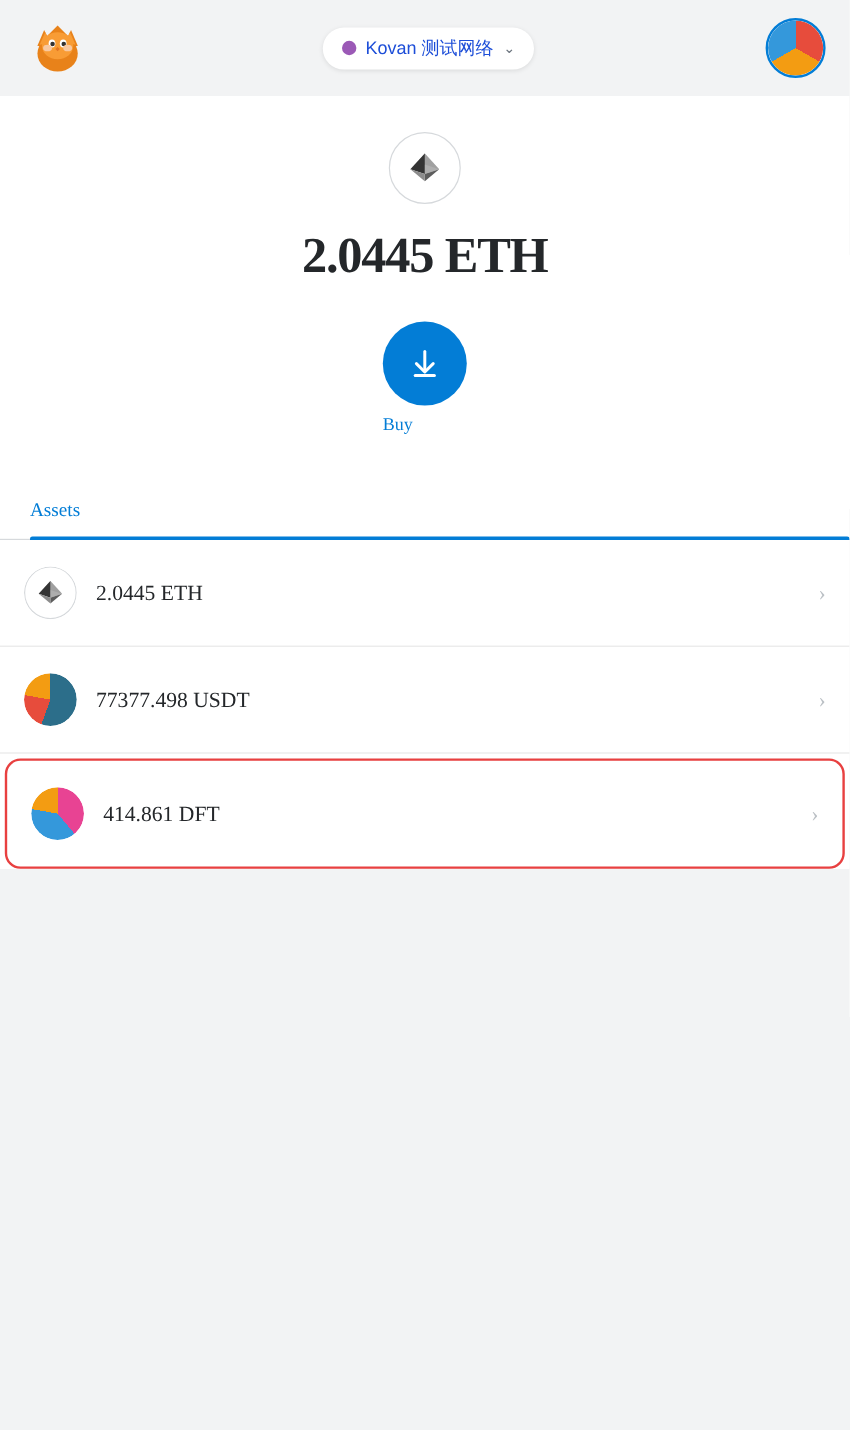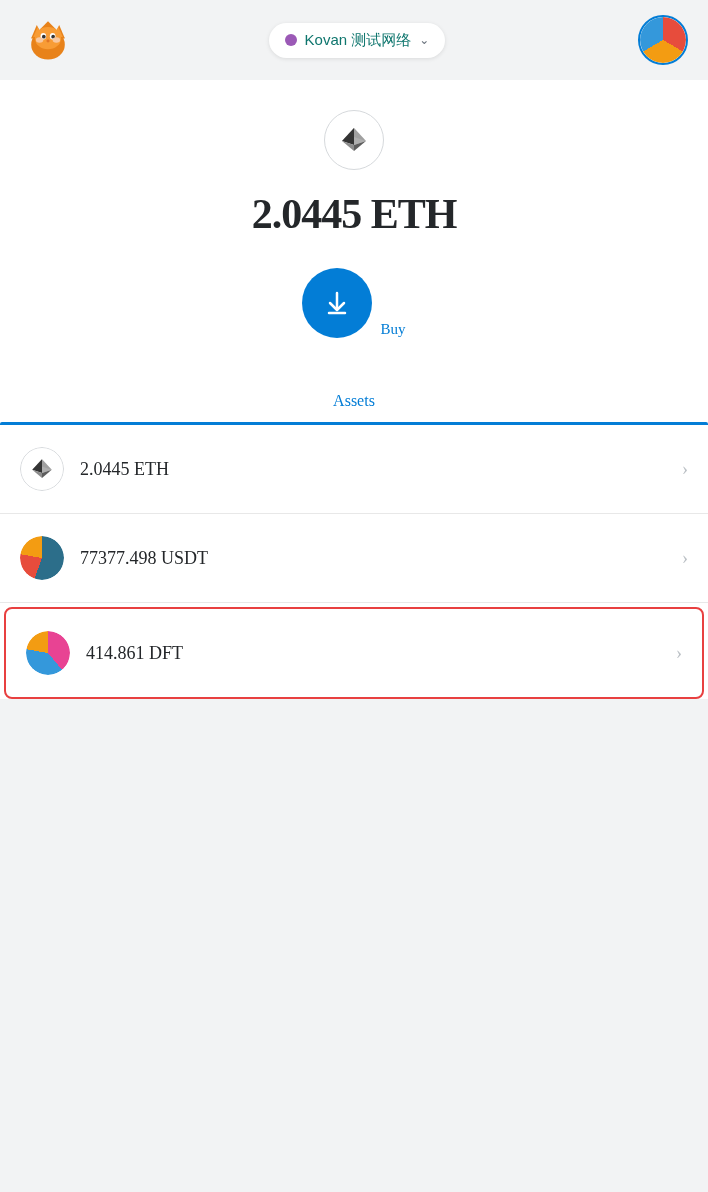--- a/index.html
+++ b/index.html
@@ -36,21 +36,21 @@
     }
     .network-dot {
       width: 12px;
       height: 12px;
       border-radius: 50%;
       background: #9b59b6;
       flex-shrink: 0;
     }
     .network-label {
       font-size: 15px;
-      color: #0f766e;
+      color: #1d4ed8;
     }
     .chevron-icon {
       font-size: 12px;
       color: #6a737d;
     }
     .avatar-container {
       width: 50px;
       height: 50px;
       border-radius: 50%;
       border: 2px solid #037DD6;
@@ -106,22 +106,22 @@
 
     
     .actions-container {
       display: flex;
       justify-content: center;
       gap: 40px;
       padding: 10px 20px 30px;
     }
     .action-item {
       display: flex;
-      flex-direction: row;
-      align-items: flex-end;
+      flex-direction: column;
+      align-items: flex-start;
       gap: 8px;
       cursor: pointer;
     }
     .action-button {
       width: 70px;
       height: 70px;
       border-radius: 50%;
       display: flex;
       align-items: center;
       justify-content: center;
@@ -143,26 +143,27 @@
     }
 
     
     .tabs-container {
       display: flex;
       border-bottom: 1px solid #d6d9dc;
       margin-top: 10px;
     }
     .tab {
       flex: 1;
-      text-align: center;
+      text-align: left;
       padding: 14px 0;
       font-size: 16px;
       cursor: pointer;
       color: #6a737d;
       position: relative;
+      margin-left: 25px;
     }
     .tab.active {
       color: #037DD6;
       font-weight: 500;
     }
     .tab.active::after {
       content: '';
       position: absolute;
       bottom: -1px;
       left: 0;
@@ -345,21 +346,21 @@
     </div>
 
     <div class="asset-item">
       <div class="asset-icon">
         <div class="usdt-icon"></div>
       </div>
       <span class="asset-name">77377.498 USDT</span>
       <span class="asset-chevron">›</span>
     </div>
 
-    <div class="asset-item highlighted" style="margin-top:4px; margin-bottom:20px;">
+    <div class="asset-item highlighted" style="margin-top:4px; margin-bottom:20px;border-radius:13px;">
       <div class="asset-icon">
         <div class="dft-icon"></div>
       </div>
       <span class="asset-name">414.861 DFT</span>
       <span class="asset-chevron">›</span>
     </div>
 
   </div>
 </div>
 

